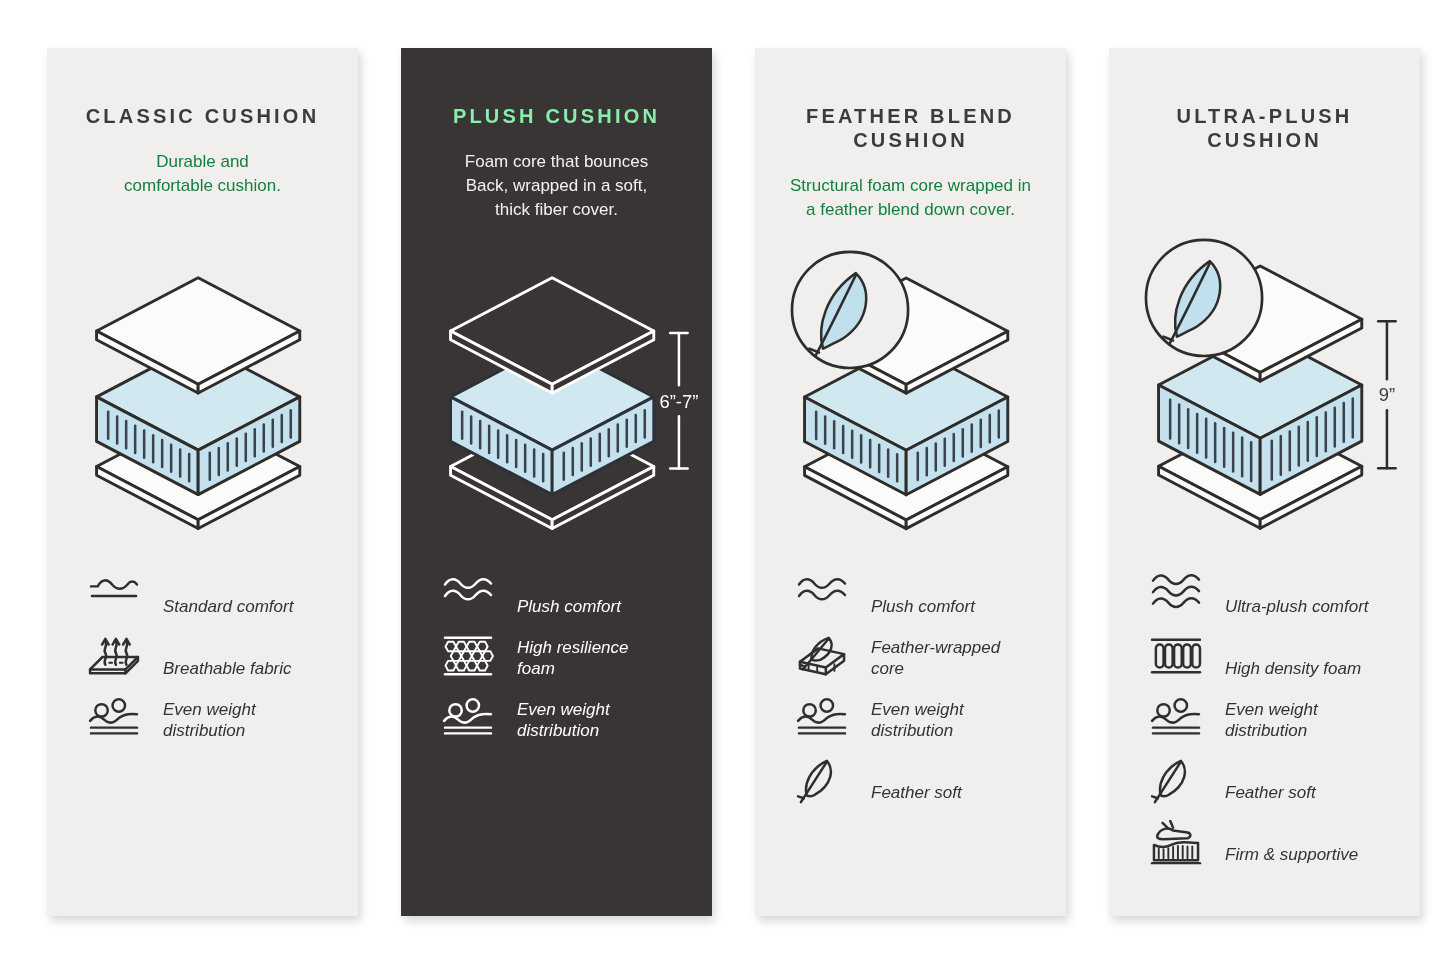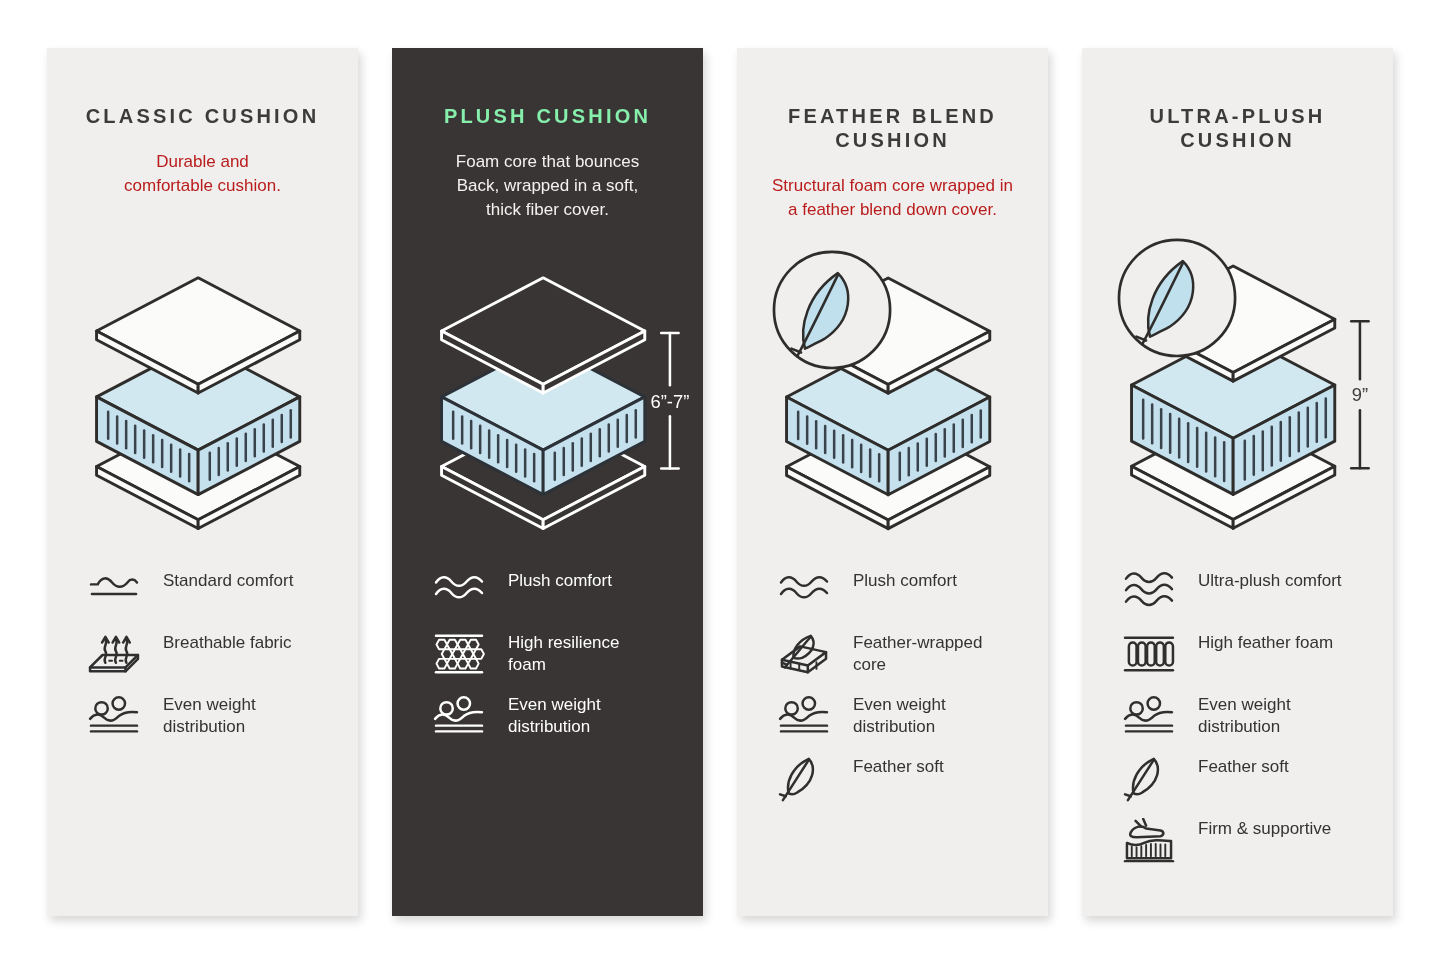--- a/index.html
+++ b/index.html
@@ -1,30 +1,30 @@
 <!DOCTYPE html>
 <html><head>
 <meta charset="utf-8">
 <style>
   html,body{margin:0;padding:0;background:#ffffff;font-family:"Liberation Sans",sans-serif;}
-  .board{width:1445px;height:964px;box-sizing:border-box;display:flex;gap:34px;padding:48px 0 13px 47px;background:#ffffff;}
+  .board{width:1445px;height:964px;box-sizing:border-box;display:flex;gap:43px;padding:48px 0 13px 47px;background:#ffffff;}
   .panel{position:relative;width:311px;height:868px;box-sizing:border-box;flex:0 0 311px;
          background:#f0efed;box-shadow:3px 5px 9px rgba(0,0,0,0.16);
          padding:56px 22px 0;display:block;}
   .panel.dark{background:#393534;}
   .panel-title{margin:0 0 22px;font-size:20px;font-weight:700;letter-spacing:3.2px;
                color:#3b3b3b;text-align:center;line-height:1.2;white-space:pre-line;}
   .panel.dark .panel-title{color:#86efac;}
-  .panel-desc{margin:0;font-size:17px;color:#b91c1c;text-align:center;line-height:1.4;white-space:pre-line;}
+  .panel-desc{margin:0;font-size:17px;color:#15803d;text-align:center;line-height:1.4;white-space:pre-line;}
   .panel.dark .panel-desc{color:#f4f2f0;}
   .illustration{position:absolute;top:198px;left:0;right:0;height:288px;
                 display:flex;justify-content:center;align-items:flex-end;text-align:right;}
   .features{position:absolute;top:522px;left:38px;right:10px;margin:0;padding:0;list-style:none;color:#2f2f2f;}
   .panel.dark .features{color:#ffffff;}
-  .feature{display:flex;align-items:flex-start;min-height:48px;margin-bottom:14px;}
+  .feature{display:flex;align-items:flex-end;min-height:48px;margin-bottom:14px;font-style:italic;}
   .feature-icon{flex:0 0 58px;display:flex;justify-content:center;align-items:center;}
   .feature-label{font-size:17px;line-height:1.28;color:#333333;white-space:pre-line;padding-left:20px;}
   .panel.dark .feature-label{color:#ffffff;}
 </style>
 </head>
 <body>
 
 <div class="board" id="board">
   <section class="panel light">
     <h2 class="panel-title">CLASSIC CUSHION</h2>
@@ -393,21 +393,21 @@
             <svg viewBox="0 0 56 48" width="54" height="46" fill="none" stroke="currentColor" stroke-width="2.6" stroke-linecap="round" stroke-linejoin="round" xmlns="http://www.w3.org/2000/svg">
               <path d="M3 6 H53"></path>
               <path d="M3 40 H53"></path>
      <rect x="7" y="11" width="8" height="24" rx="4"></rect>
               <rect x="16.5" y="11" width="8" height="24" rx="4"></rect>
      <rect x="26" y="11" width="8" height="24" rx="4"></rect>
               <rect x="35.5" y="11" width="8" height="24" rx="4"></rect>
      <rect x="45" y="11" width="8" height="24" rx="4"></rect>
             </svg>
           </span>
-          <span class="feature-label">High feather foam</span>
+          <span class="feature-label">High density foam</span>
         </li>
         <li class="feature">
           <span class="feature-icon">
             <svg viewBox="0 0 56 48" width="54" height="46" fill="none" stroke="currentColor" stroke-width="2.6" stroke-linecap="round" stroke-linejoin="round" xmlns="http://www.w3.org/2000/svg">
               <circle cx="15" cy="15" r="6.5"></circle>
               <circle cx="33" cy="10" r="6.5"></circle>
      <path d="M3 26 C8 20 13 20 18 25 C23 30 28 28 33 23 C38 19 44 18 52 19"></path>
      <path d="M4 33 H52"></path>
               <path d="M4 39 H52"></path>
             </svg>

